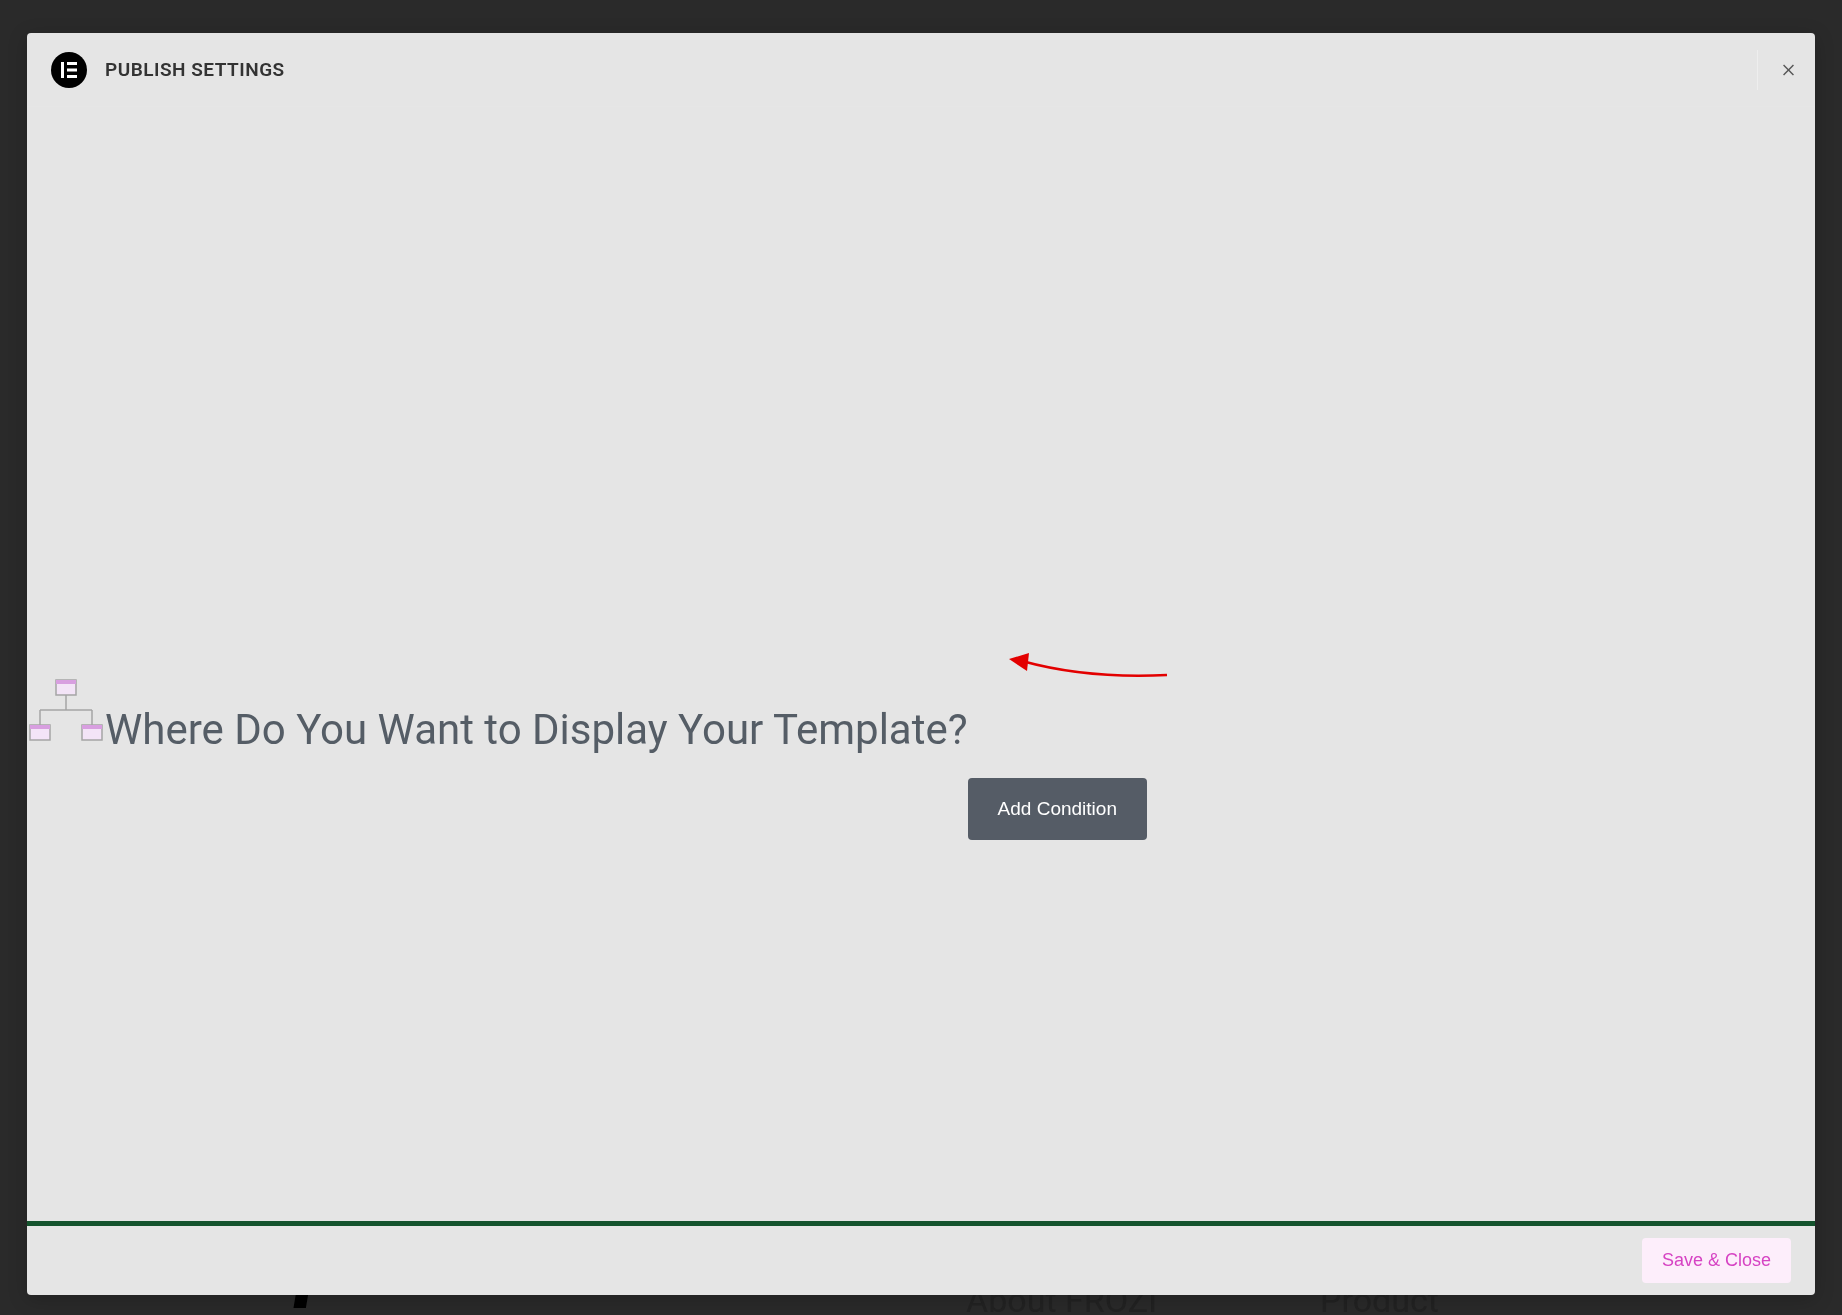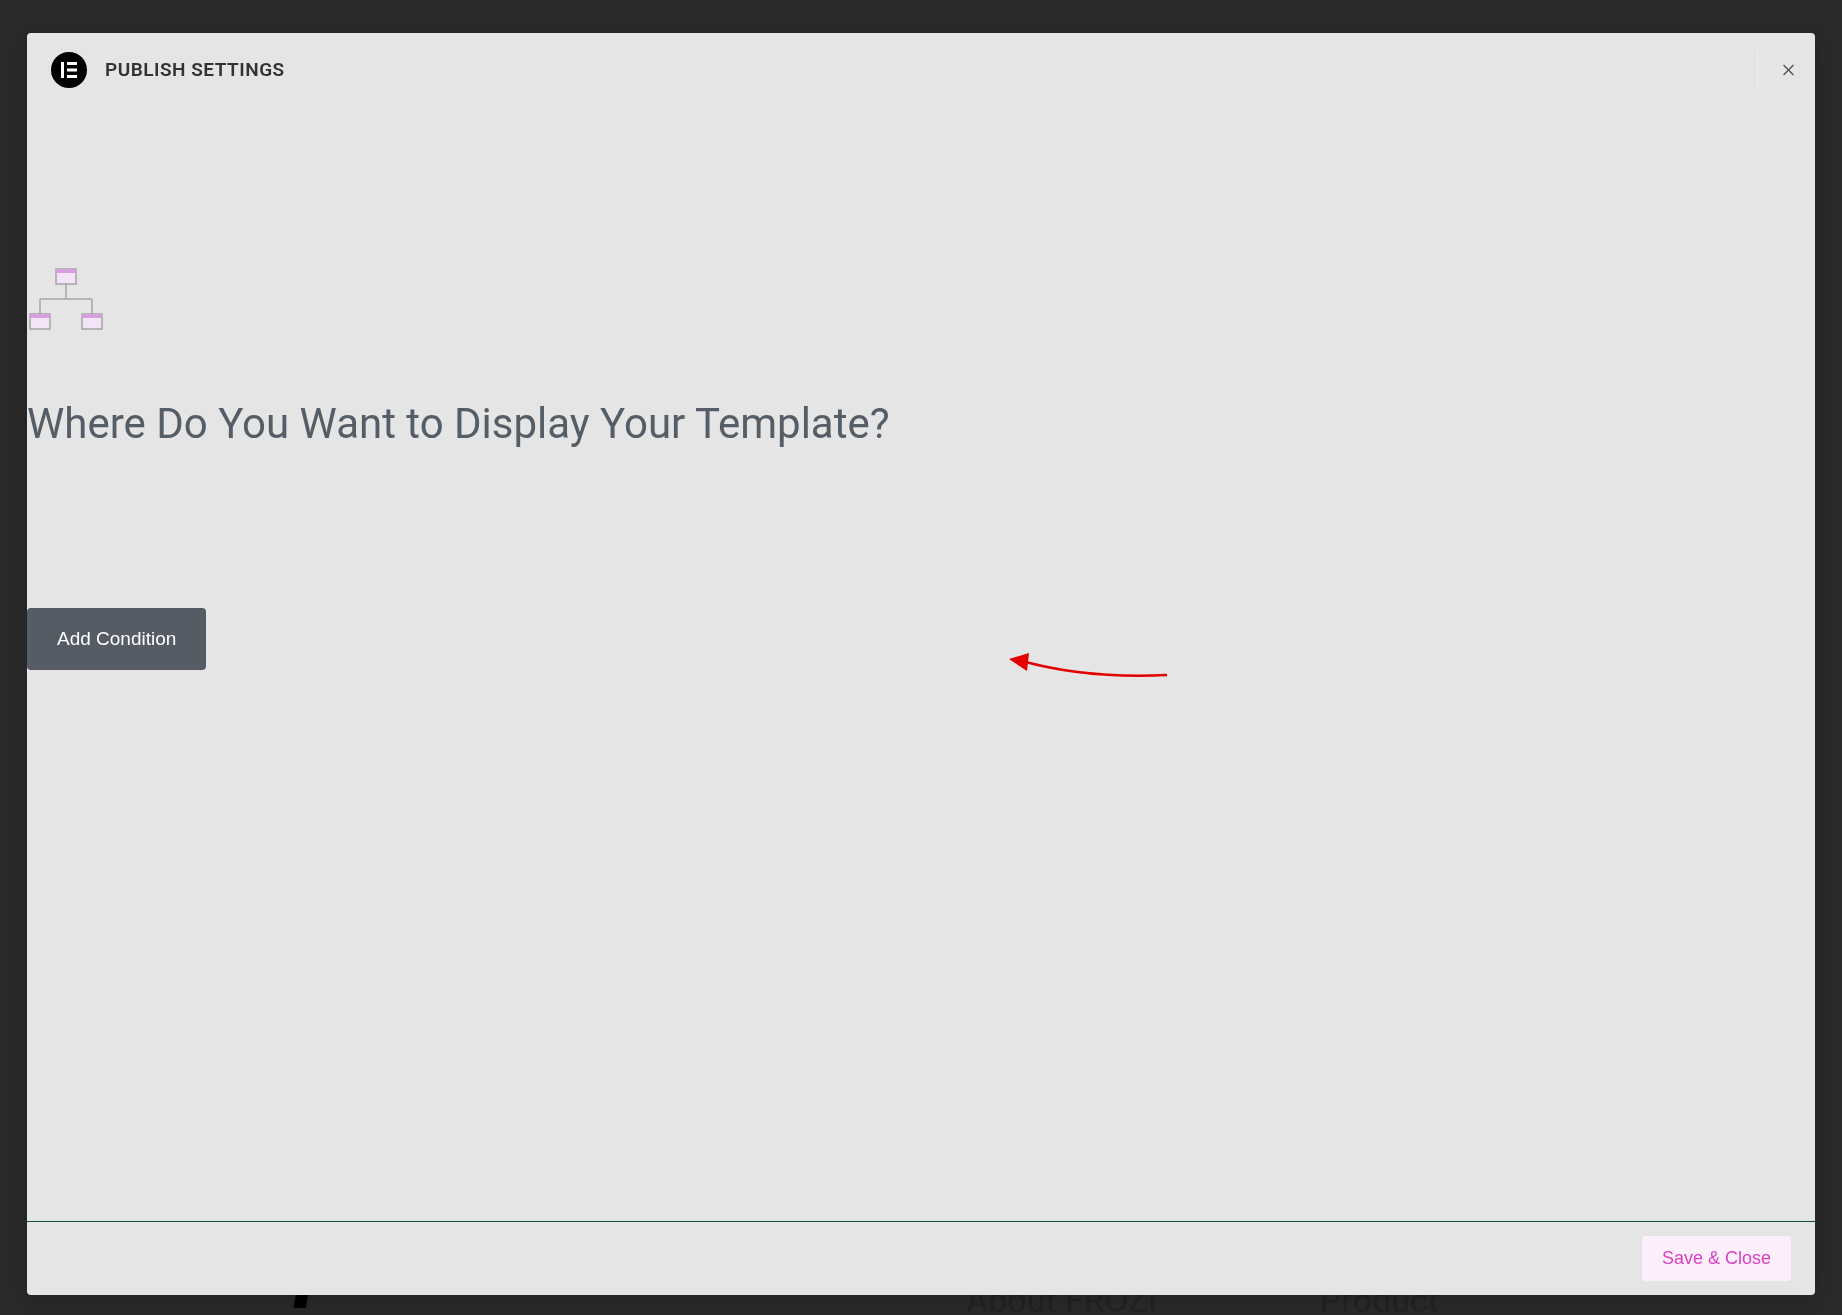--- a/index.html
+++ b/index.html
@@ -76,22 +76,21 @@
     padding-left: 22px;
   }
   .close-btn svg {
     width: 20px;
     height: 20px;
     stroke: #555;
   }
   .modal-body {
     flex: 1;
     display: flex;
-    flex-direction: column;
-    align-items: flex-start;
+    align-items: center;
     padding-top: 160px;
     position: relative;
   }
   .hierarchy-icon {
     margin-bottom: 60px;
   }
   .main-heading {
     font-size: 42px;
     font-weight: 400;
     color: #555d66;
@@ -115,21 +114,21 @@
     font-size: 19px;
     cursor: pointer;
     font-weight: 400;
   }
   .red-arrow {
     position: absolute;
     pointer-events: none;
   }
   .modal-footer {
     height: 74px;
-    border-top: 1px solid #14532d;
+    border-top: 5px solid #14532d;
     display: flex;
     align-items: center;
     justify-content: flex-end;
     padding: 0 24px;
   }
   .save-close-btn {
     background: #fdeefb;
     color: #d643c3;
     border: none;
     border-radius: 4px;

